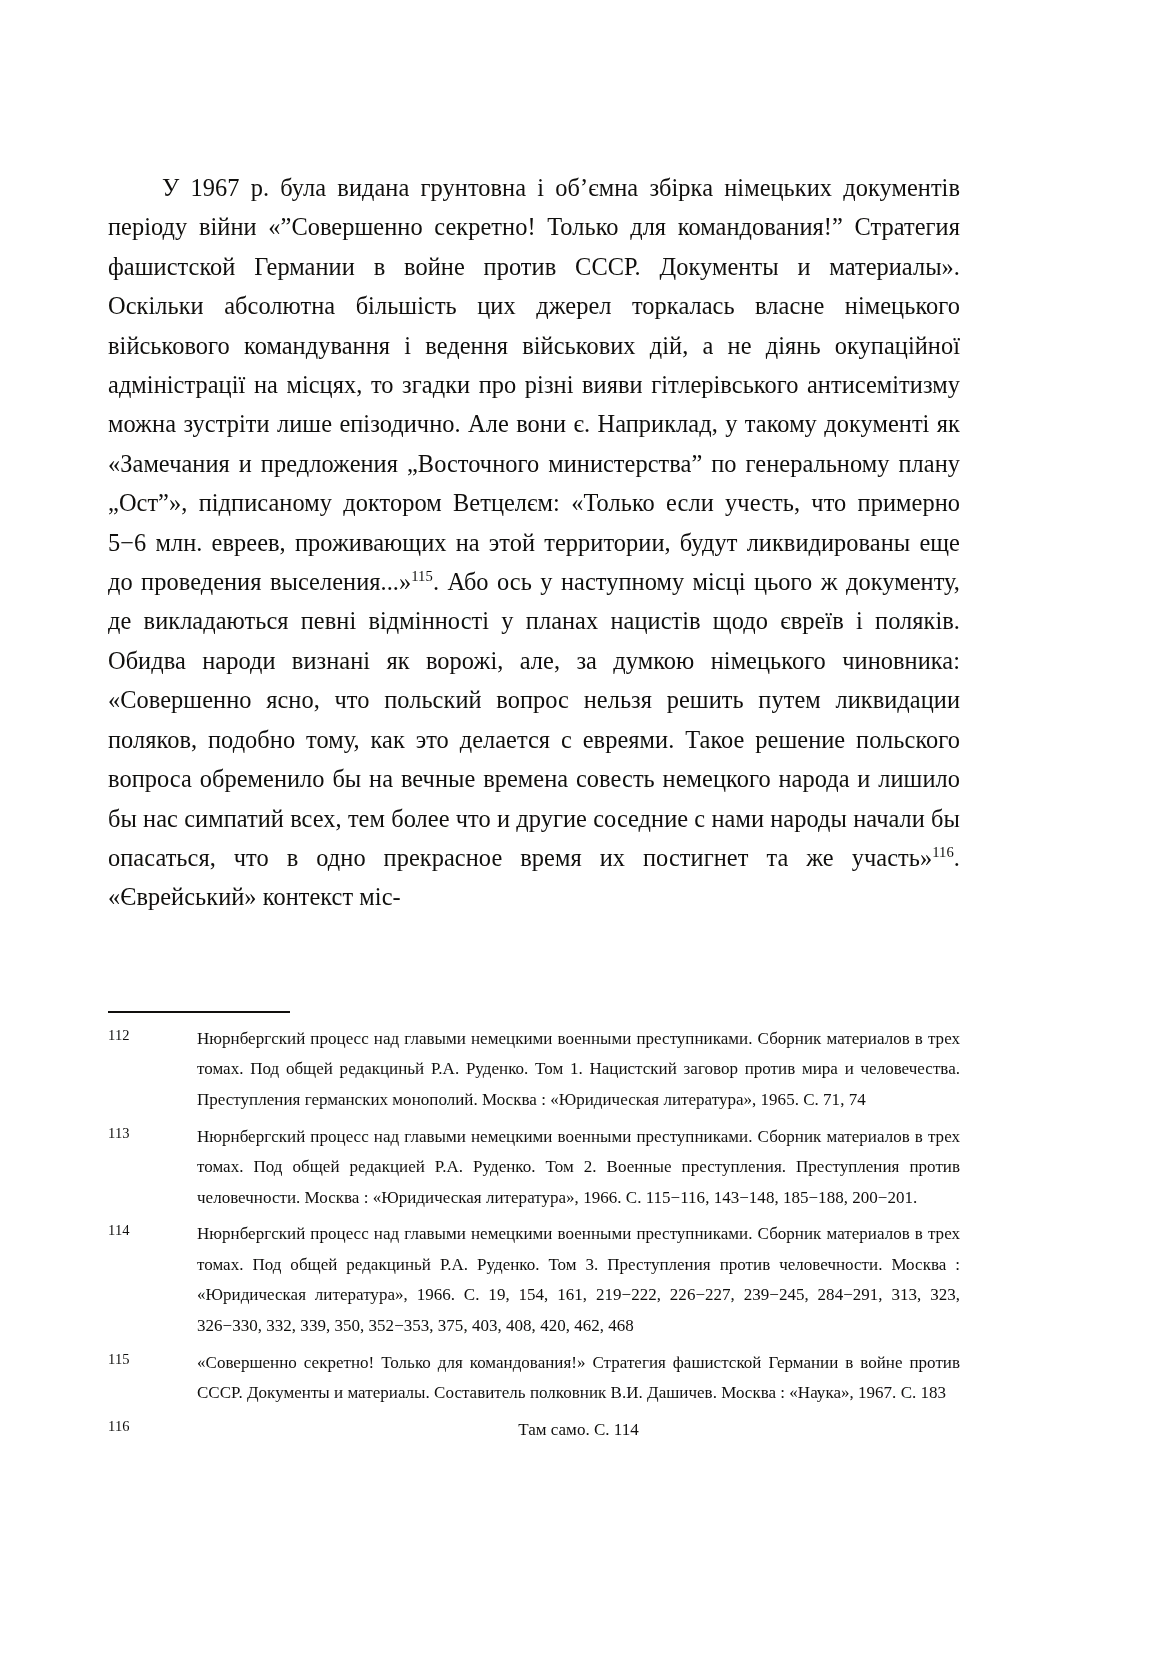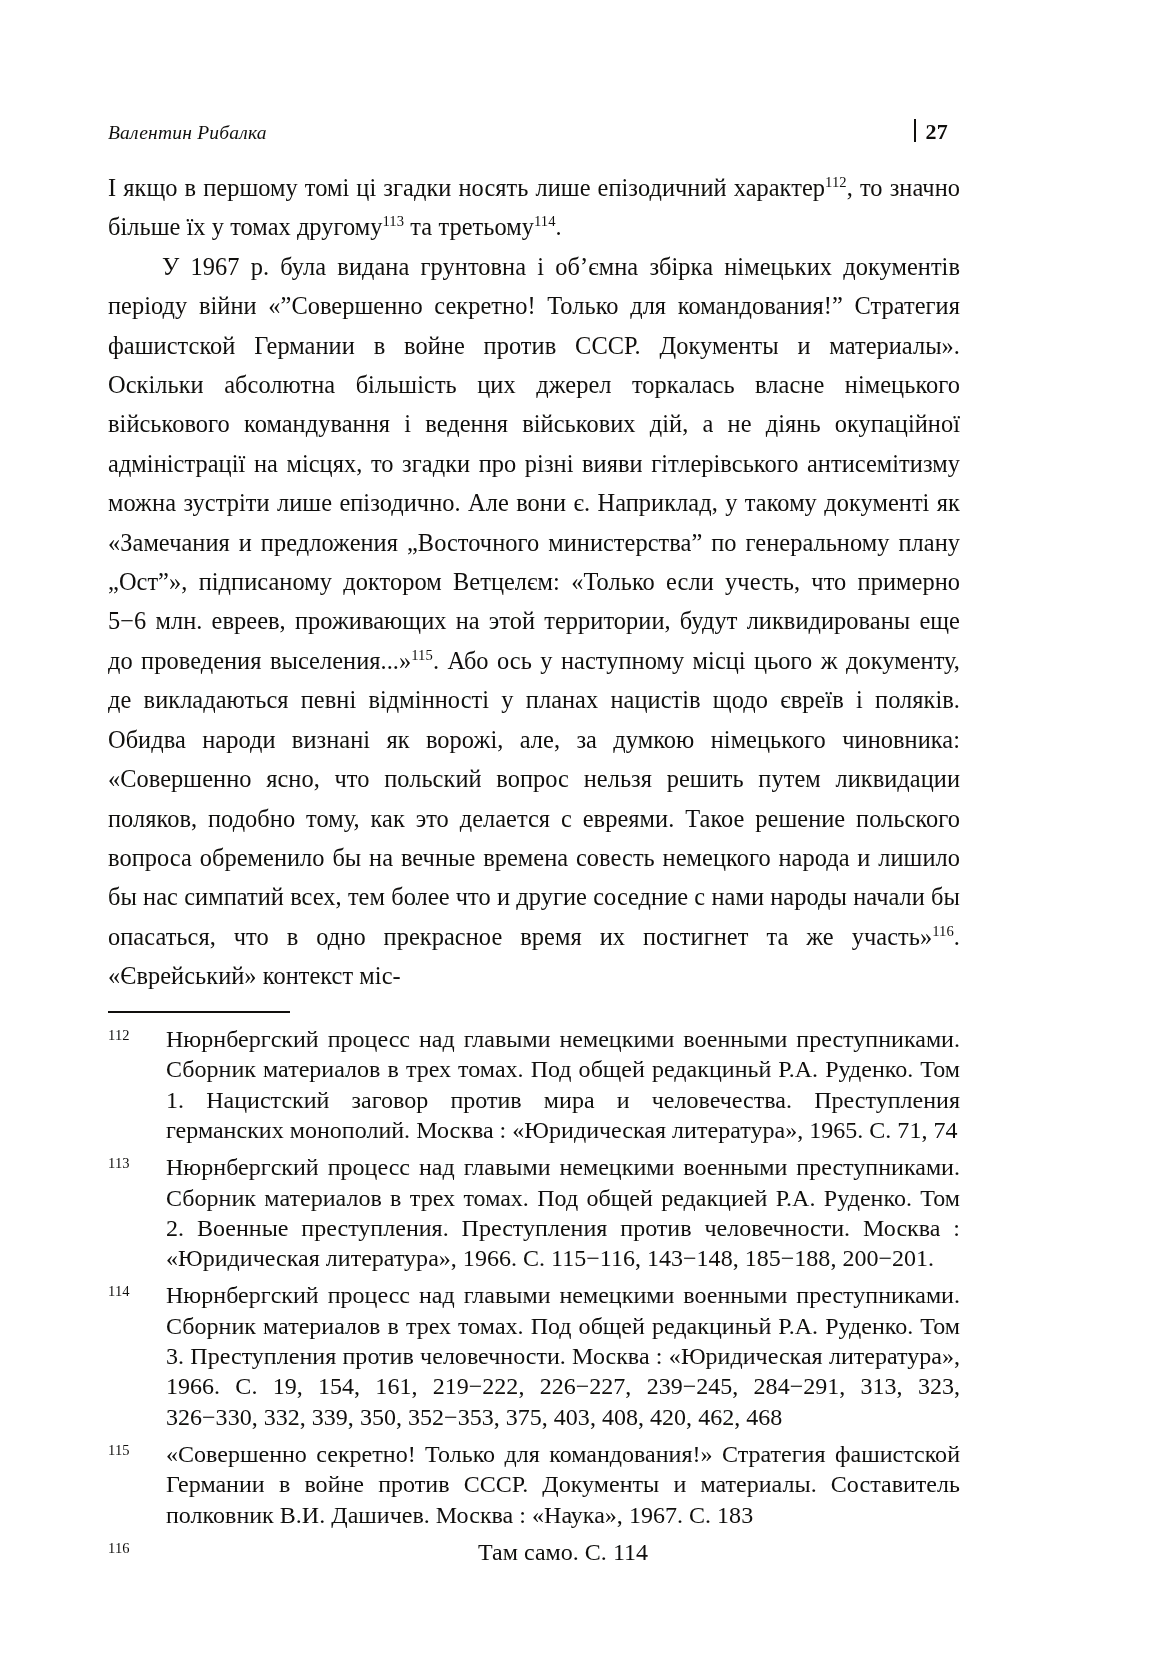--- a/index.html
+++ b/index.html
@@ -106,46 +106,39 @@
   .footnote-marker {
     flex: 0 0 auto;
     width: 58px;
     font-size: 14.5px;
     line-height: 21px;
     padding-top: 1px;
     letter-spacing: 0.2px;
   }
   .footnote-text {
     flex: 1 1 auto;
-    font-size: 24px;
+    font-size: 17px;
     line-height: 30.4px;
     text-align: justify;
     text-justify: inter-word;
     letter-spacing: 0.02px;
+    margin-left: 31px;
   }
   .footnote-text.nojust {
     text-align: center;
   }
 </style>
 </head>
 <body>
 
 <div class="page">
 
-  <div class="running-head">
-    <span class="running-head-author">Валентин Рибалка</span>
-    <span class="running-head-folio">
-      <span class="folio-rule"></span>
-      <span class="running-head-page">27</span>
-    </span>
-  </div>
 
   <div class="body-block">
 
-    <p class="body-par"><span>І якщо в першому томі ці згадки носять лише епізодичний характер</span><sup>112</sup><span>, то значно більше їх у томах другому</span><sup>113</sup><span> та третьому</span><sup>114</sup><span>.</span></p>
 
     <p class="body-par indent"><span>У 1967 р. була видана грунтовна і об’ємна збірка німецьких документів періоду війни «”Совершенно секретно! Только для командования!” Стратегия фашистской Германии в войне против СССР. Документы и материалы». Оскільки абсолютна більшість цих джерел торкалась власне німецького військового командування і ведення військових дій, а не діянь окупаційної адміністрації на місцях, то згадки про різні вияви гітлерівського антисемітизму можна зустріти лише епізодично. Але вони є. Наприклад, у такому документі як «Замечания и предложения „Восточного министерства” по генеральному плану „Ост”», підписаному доктором Ветцелєм: «Только если учесть, что примерно 5−6 млн. евреев, проживающих на этой территории, будут ликвидированы еще до проведения выселения...»</span><sup>115</sup><span>. Або ось у наступному місці цього ж документу, де викладаються певні відмінності у планах нацистів щодо євреїв і поляків. Обидва народи визнані як ворожі, але, за думкою німецького чиновника: «Совершенно ясно, что польский вопрос нельзя решить путем ликвидации поляков, подобно тому, как это делается с евреями. Такое решение польского вопроса обременило бы на вечные времена совесть немецкого народа и лишило бы нас симпатий всех, тем более что и другие соседние с нами народы начали бы опасаться, что в одно прекрасное время их постигнет та же участь»</span><sup>116</sup><span>. «Єврейський» контекст міс-</span></p>
 
   </div>
 
   <div class="footnote-rule"></div>
 
   <div class="footnotes">
 
     <div class="footnote">

